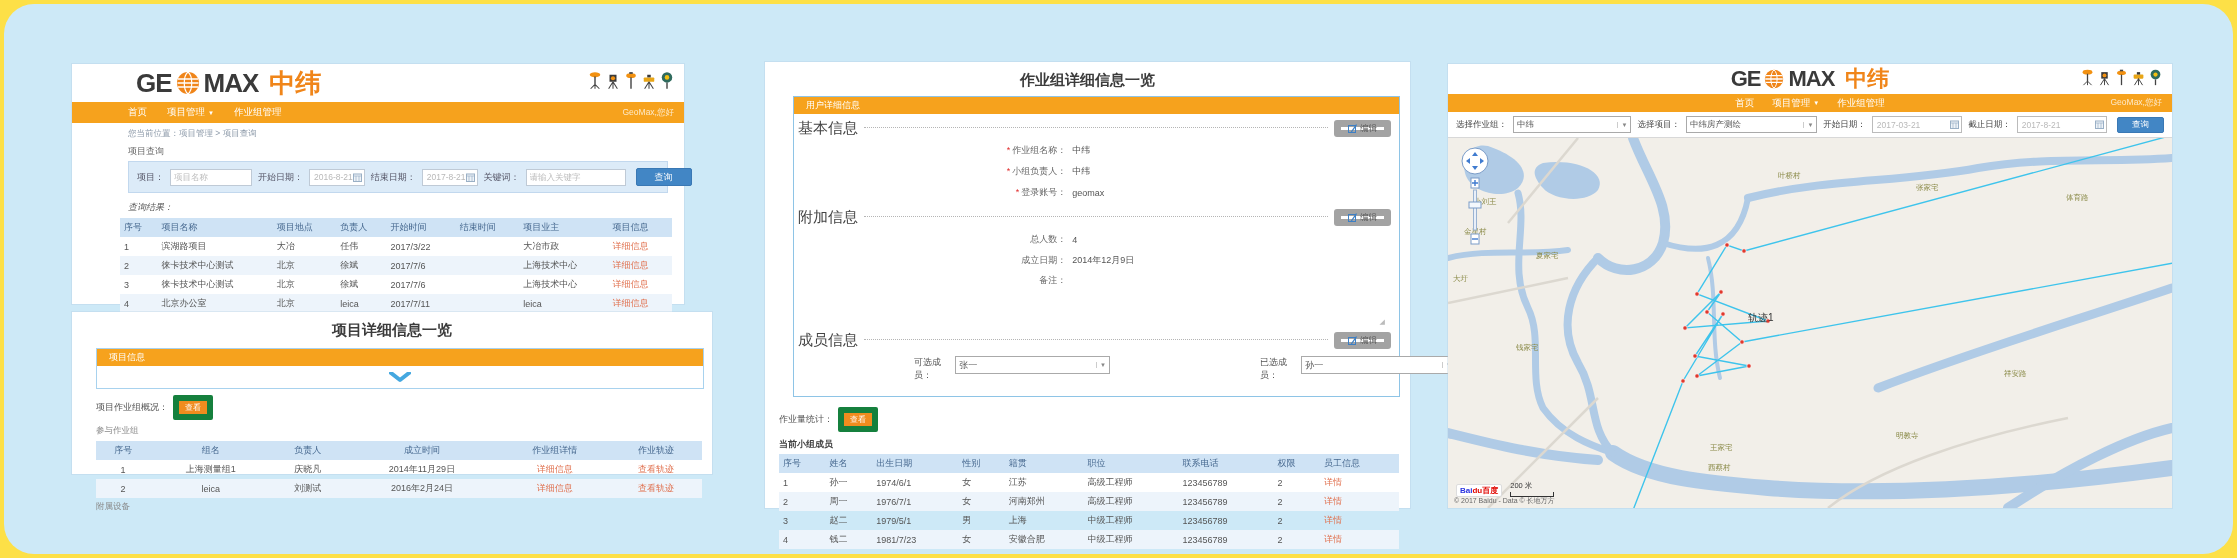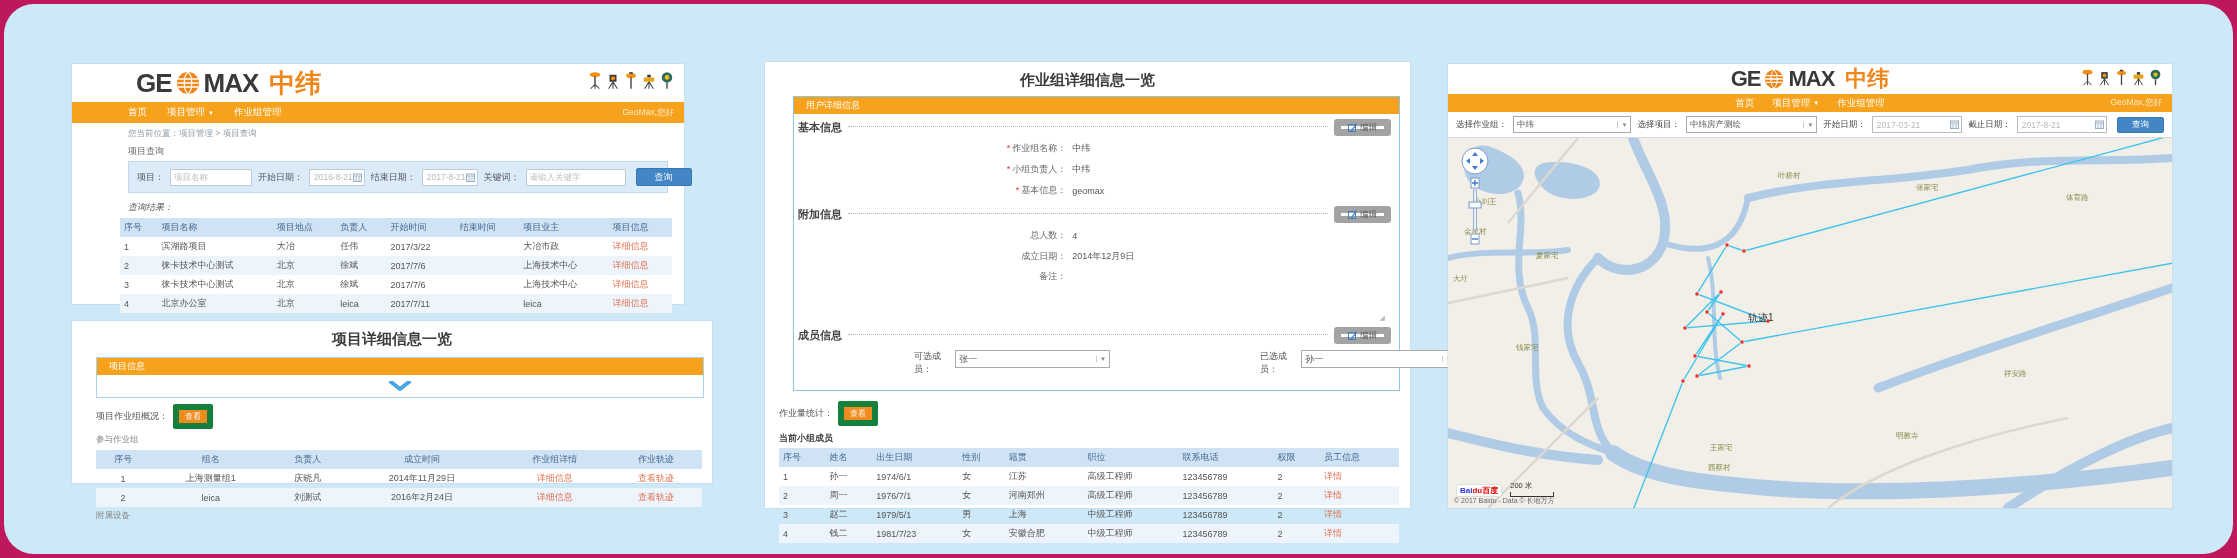--- a/index.html
+++ b/index.html
@@ -1,20 +1,20 @@
 <!DOCTYPE html>
 <html><head>
 <meta charset="utf-8">
 <style>
   html,body{margin:0;padding:0;background:#ffffff;font-family:"Liberation Sans",sans-serif;}
-  .canvas{position:relative;width:2237px;height:558px;overflow:hidden;background:#be185d;}
+  .canvas{position:relative;width:2237px;height:558px;overflow:hidden;background:#fde047;}
   .bg{position:absolute;left:4px;top:4px;right:4px;bottom:4px;background:#cde9f7;border-radius:30px;}
   .card{position:absolute;background:#fff;box-shadow:0 0 0 1px rgba(180,205,225,.35);}
   .card-a{left:72px;top:64px;width:612px;height:240px;}
-  .card-b{left:72px;top:321px;width:640px;height:162px;}
+  .card-b{left:72px;top:312px;width:640px;height:162px;}
   .card-m{left:765px;top:62px;width:645px;height:446px;}
   .card-r{left:1448px;top:64px;width:724px;height:444px;}
 
   
   .app-header{position:relative;display:flex;align-items:center;height:38px;padding:0 12px 0 64px;}
   .card-r .app-header{height:30px;justify-content:center;padding:0;}
   .logo{display:flex;align-items:center;gap:3px;white-space:nowrap;}
   .lg-dark{font-weight:bold;color:#3a3a3a;font-size:26px;letter-spacing:-1px;}
   .card-r .lg-dark{font-size:22px;}
   .lg-orange{font-weight:bold;color:#f08519;font-size:26px;margin-left:8px;}
@@ -62,21 +62,21 @@
   .orange-bar{height:17px;background:#f6a21d;color:#fff;font-size:9px;display:flex;align-items:center;padding-left:12px;}
   .chevron-row{height:22px;display:flex;align-items:center;justify-content:center;cursor:pointer;}
   .inline-row{display:flex;align-items:center;gap:5px;padding:6px 0 2px 24px;font-size:9px;color:#555;}
   .btn-orange{background:#f08c1e;border:6px solid #15803d;color:#fff;font-size:8px;padding:1px 6px;border-radius:2px;
               cursor:pointer;font-family:"Liberation Sans",sans-serif;}
   .sub-label{padding:3px 0 2px 24px;font-size:8.5px;color:#888;}
 
   
   .m-box{margin:0 10px 0 28px;border:1px solid #8ec4e6;background:#fff;padding-bottom:8px;}
   .sec-row{display:flex;align-items:center;gap:6px;padding:5px 8px 2px 2px;}
-  .sec-name{font-size:11px;font-weight:bold;color:#444;white-space:nowrap;padding-left:2px;}
+  .sec-name{font-size:15px;font-weight:normal;color:#444;white-space:nowrap;padding-left:2px;}
   .dots{flex:1;border-bottom:1px dotted #b5b5b5;height:1px;margin-bottom:3px;}
   .btn-edit{display:inline-flex;align-items:center;gap:3px;background:#fff;border:7px solid #a3a3a3;border-radius:3px;
             height:17px;font-size:8.5px;color:#555;padding:0 7px;cursor:pointer;font-family:"Liberation Sans",sans-serif;}
   .frow{display:flex;align-items:center;height:21px;font-size:9px;}
   .flbl{width:45%;text-align:right;color:#666;}
   .fval{padding-left:6px;color:#555;}
   .star{color:#e02b2b;font-style:normal;margin-right:2px;}
   .frow.tall{height:52px;align-items:flex-start;padding-top:3px;}
   .resize-corner{margin-left:auto;margin-right:14px;align-self:flex-end;color:#bbb;font-size:7px;}
   .sel-wrap{display:flex;gap:150px;padding:4px 0 6px 120px;}
@@ -319,21 +319,21 @@
       </div>
       <div class="frow">
           <span class="flbl"><i class="star">*</i><span>作业组名称：</span></span>
           <span class="fval">中纬</span>
         </div>
       <div class="frow">
           <span class="flbl"><i class="star">*</i><span>小组负责人：</span></span>
           <span class="fval">中纬</span>
         </div>
       <div class="frow">
-          <span class="flbl"><i class="star">*</i><span>基本信息：</span></span>
+          <span class="flbl"><i class="star">*</i><span>登录账号：</span></span>
           <span class="fval">geomax</span>
         </div>
 
       <div class="sec-row">
         <span class="sec-name">附加信息</span>
         <span class="dots"></span>
         <button class="btn-edit">
           <svg width="9" height="9" viewBox="0 0 9 9">
               <rect x=".5" y="1.5" width="7" height="7" fill="none" stroke="#3d7fc4"></rect>
               <path d="M3 8.5L8.5.5" stroke="#3d7fc4" stroke-width="1.3"></path>

